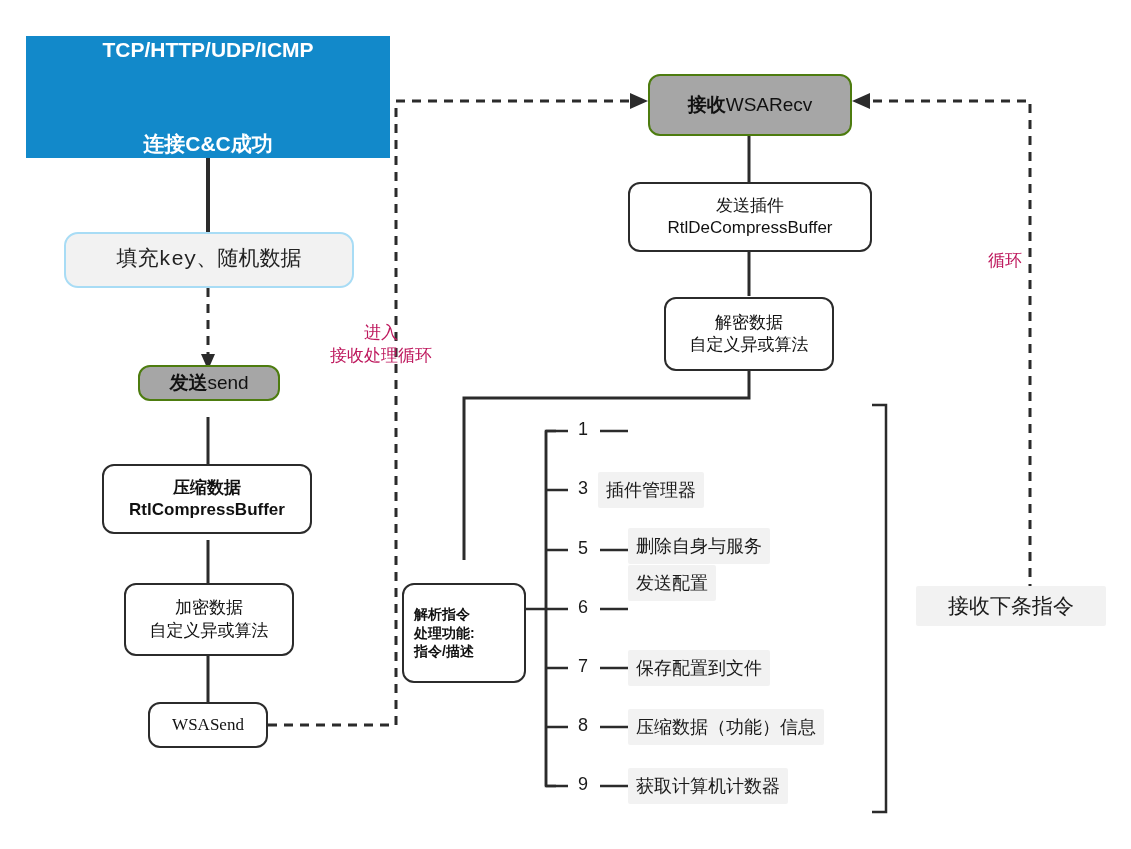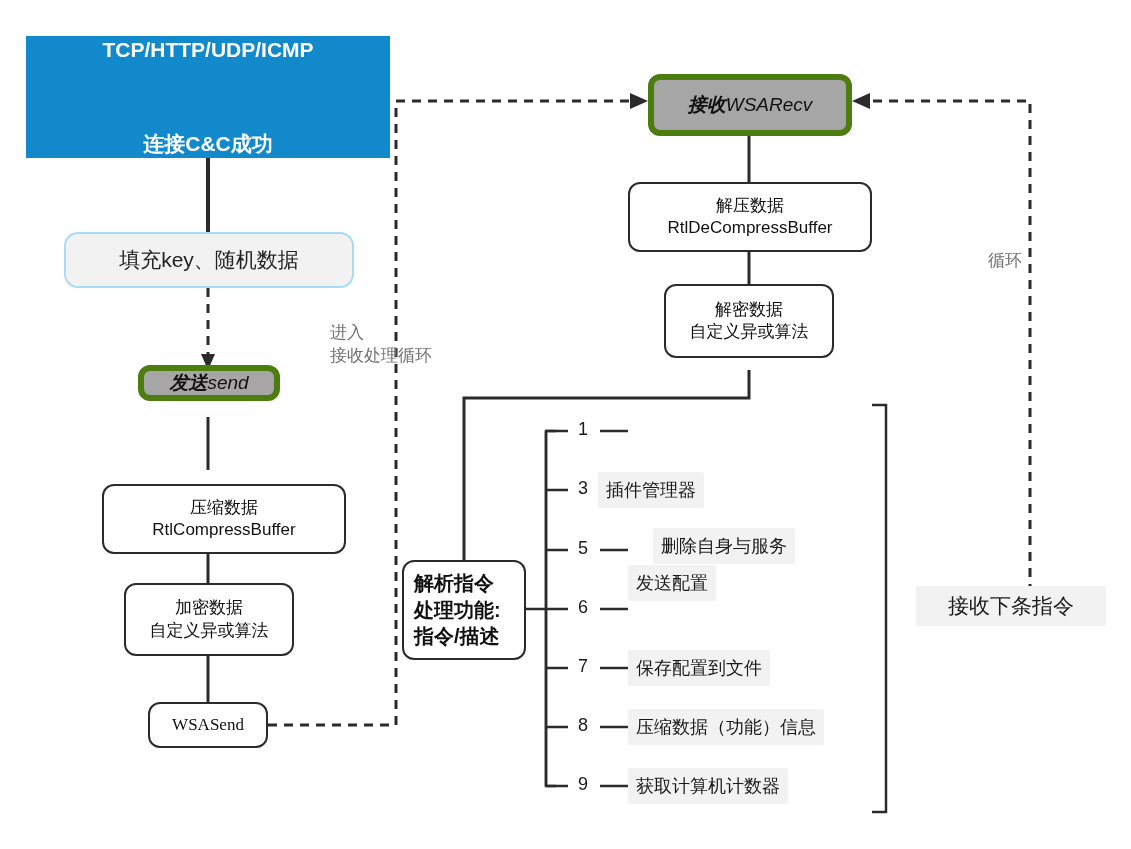--- a/index.html
+++ b/index.html
@@ -48,25 +48,24 @@
   .node-keyfill {
     background: #f2f2f2;
     border: 2px solid #a8dcf5;
     border-radius: 14px;
     color: #222222;
     font-size: 21px;
   }
   
   .node-grey {
     background: #a6a6a6;
-    border: 6px solid #4d7c0f;
+    border: 2px solid #4d7c0f;
     border-radius: 12px;
     color: #111111;
     font-size: 19px;
-    font-style: italic;
   }
   .node-grey b { font-weight: bold; }
   
   .node-white {
     background: #ffffff;
     border: 2.5px solid #2b2b2b;
     border-radius: 12px;
     color: #111111;
     font-size: 17px;
   }
@@ -79,35 +78,37 @@
     font-size: 18px;
     display: flex;
     align-items: center;
     justify-content: center;
     border-radius: 2px;
     white-space: nowrap;
     padding: 0 8px;
   }
   .plainlabel {
     position: absolute;
-    color: #737373;
+    color: #be185d;
     font-size: 17px;
     white-space: pre;
     line-height: 1.35;
+    text-align: center;
   }
   .num {
     position: absolute;
     color: #1a1a1a;
     font-size: 18px;
     width: 22px;
     text-align: center;
   }
   .node-parse {
     font-weight: bold;
-    font-size: 20px;
+    font-size: 14px;
+    margin-top: 23px;
   }
 </style>
 </head>
 <body>
 
 <div id="canvas">
 
   <svg id="edges" viewBox="0 0 1131 849">
 
     <line x1="208" y1="158" x2="208" y2="232" stroke="#2b2b2b" stroke-width="4"></line>
@@ -155,56 +156,56 @@
 
     <path d="M 1030 609 L 1030 101 L 870 101" fill="none" stroke="#2b2b2b" stroke-width="3" stroke-dasharray="9,7"></path>
     <polygon points="852,101 870,93 870,109" fill="#2b2b2b"></polygon>
   </svg>
 
   <div class="node node-start" style="left:26px; top:36px; width:364px; height:122px;justify-content:space-between;">
     <div>TCP/HTTP/UDP/ICMP</div>
     <div>连接C&amp;C成功</div>
   </div>
 
-  <div class="node node-keyfill" style="left:64px; top:232px; width:290px; height:56px;">
+  <div class="node node-keyfill" style="left:64px; top:232px; width:290px; height:56px;font-family:Liberation Mono, monospace;">
     <div>填充key、随机数据</div>
   </div>
 
   <div class="node node-grey" style="left:138px; top:365px; width:142px; height:36px;">
     <div>
       <b>发送</b><span>send</span>
     </div>
   </div>
 
-  <div class="node node-white" style="left:102px; top:484px; width:244px; height:70px;">
+  <div class="node node-white" style="left:102px; top:464px; width:210px; height:70px;font-weight:bold;">
     <div>压缩数据</div>
     <div>RtlCompressBuffer</div>
   </div>
 
   <div class="node node-white" style="left:124px; top:583px; width:170px; height:73px;">
     <div>加密数据</div>
     <div>自定义异或算法</div>
   </div>
 
   <div class="node node-white" style="left:148px; top:702px; width:120px; height:46px;font-family:Liberation Serif, serif;">
     <div>WSASend</div>
   </div>
 
   <div class="node node-grey" style="left:648px; top:74px; width:204px; height:62px;">
     <div>
       <b>接收</b><span>WSARecv</span>
     </div>
   </div>
 
   <div class="node node-white" style="left:628px; top:182px; width:244px; height:70px;">
-    <div>解压数据</div>
+    <div>发送插件</div>
     <div>RtlDeCompressBuffer</div>
   </div>
 
-  <div class="node node-white" style="left:664px; top:284px; width:170px; height:74px;">
+  <div class="node node-white" style="left:664px; top:297px; width:170px; height:74px;">
     <div>解密数据</div>
     <div>自定义异或算法</div>
   </div>
 
   <div class="node node-white node-parse" style="left:402px; top:560px; width:124px; height:100px; align-items:flex-start; padding-left:10px; text-align:left;">
     <div>解析指令</div>
     <div>处理功能:</div>
     <div>指令/描述</div>
   </div>
 
@@ -215,19 +216,19 @@
 
   <div class="num" style="left:572px; top:419px;">1</div>
   <div class="num" style="left:572px; top:478px;">3</div>
   <div class="num" style="left:572px; top:538px;">5</div>
   <div class="num" style="left:572px; top:597px;">6</div>
   <div class="num" style="left:572px; top:656px;">7</div>
   <div class="num" style="left:572px; top:715px;">8</div>
   <div class="num" style="left:572px; top:774px;">9</div>
 
   <div class="chip" style="left:598px; top:472px; height:36px;">插件管理器</div>
-  <div class="chip" style="left:628px; top:528px; height:36px;margin-left:25px;">删除自身与服务</div>
+  <div class="chip" style="left:628px; top:528px; height:36px;">删除自身与服务</div>
   <div class="chip" style="left:628px; top:565px; height:36px;">发送配置</div>
   <div class="chip" style="left:628px; top:650px; height:36px;">保存配置到文件</div>
   <div class="chip" style="left:628px; top:709px; height:36px;">压缩数据（功能）信息</div>
   <div class="chip" style="left:628px; top:768px; height:36px;">获取计算机计数器</div>
 
 </div>
 
 </body></html>

